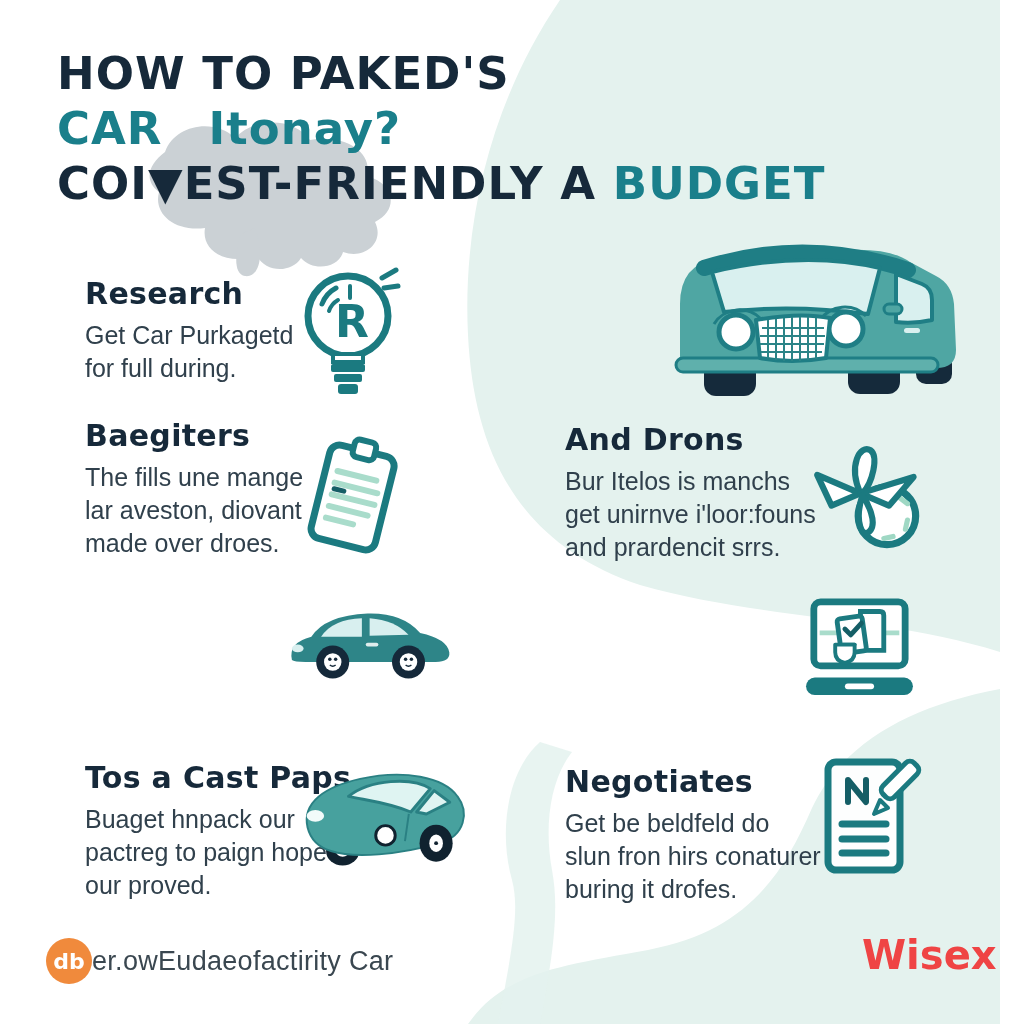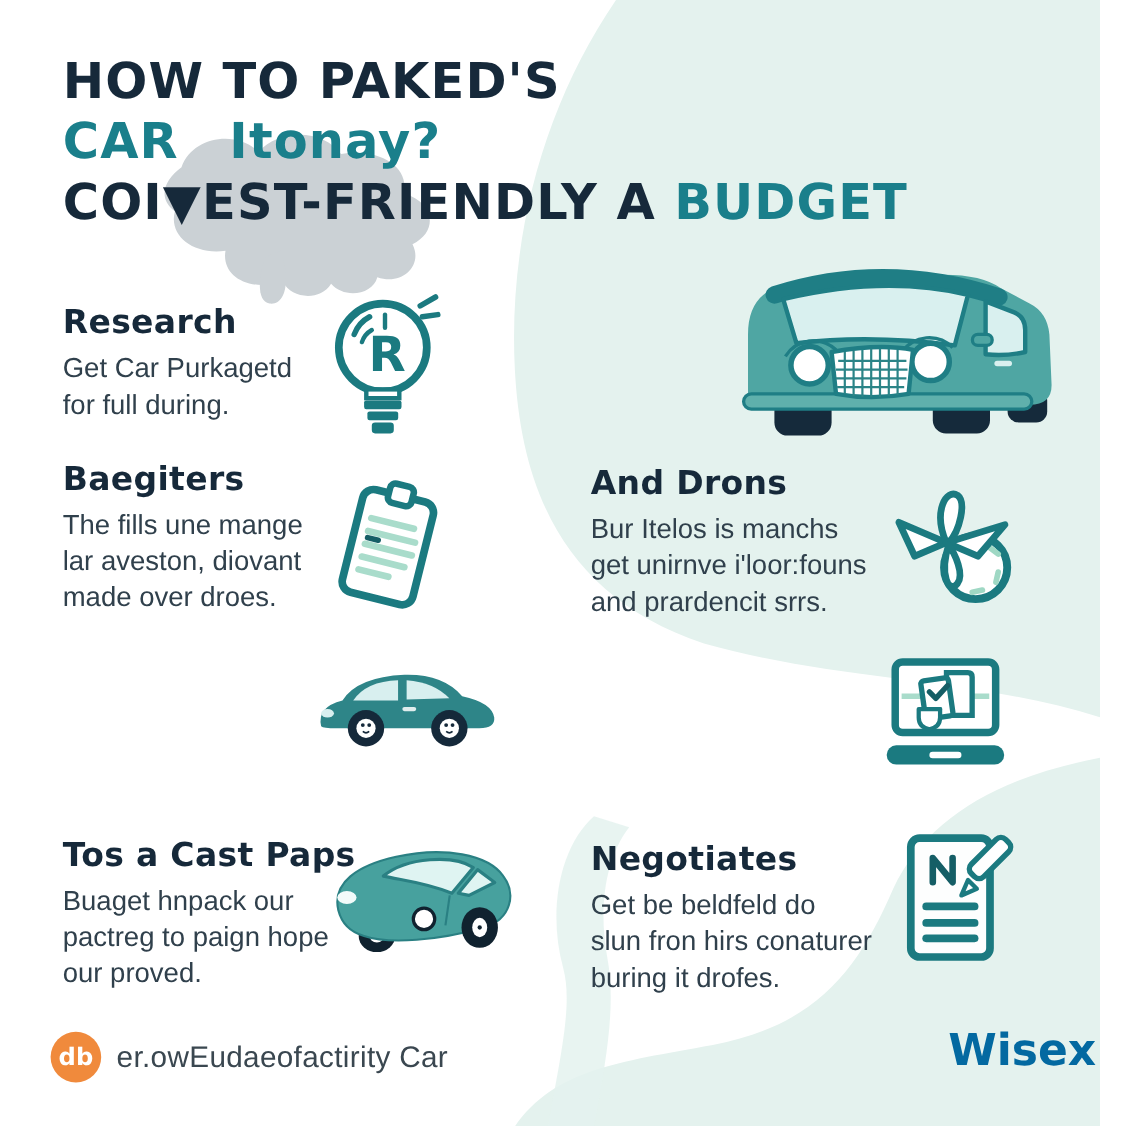--- a/index.html
+++ b/index.html
@@ -5,33 +5,33 @@
   html,body{margin:0;padding:0;background:#ffffff;}
   .canvas{position:relative;width:1000px;height:1024px;background:#ffffff;overflow:hidden;
           font-family:"Liberation Sans",sans-serif;}
   .bg-svg{position:absolute;left:0;top:0;z-index:0;}
   .splash-svg{position:absolute;left:105px;top:110px;z-index:1;}
   .title{position:absolute;left:57px;top:46px;z-index:3;}
   .title .t-line{font-family:"DejaVu Sans",sans-serif;font-weight:bold;font-size:45px;
                  line-height:55px;color:#16293A;letter-spacing:1px;white-space:nowrap;}
   .title .accent{color:#1A7F8B;}
   .title .gap{display:inline-block;width:46px;}
-  .step{position:absolute;z-index:3;}
+  .step{position:absolute;z-index:3;margin-left:28px;}
   .heading{font-family:"DejaVu Sans",sans-serif;font-weight:bold;font-size:30px;color:#16293A;
            margin:0 0 8px 0;letter-spacing:.3px;}
   .body-text{font-size:25px;color:#30404C;line-height:33px;margin:0;white-space:pre-line;}
   .icon{position:absolute;z-index:3;}
   .illustration{position:absolute;z-index:2;}
-  .footer-left{position:absolute;left:46px;top:938px;display:flex;align-items:center;gap:14px;z-index:3;}
+  .footer-left{position:absolute;left:46px;top:938px;display:flex;align-items:center;z-index:3;}
   .logo-circle{width:46px;height:46px;border-radius:50%;background:#F08A3C;color:#ffffff;
                display:flex;align-items:center;justify-content:center;
                font-family:"DejaVu Sans",sans-serif;font-weight:bold;font-size:22px;}
   .tagline{font-size:27px;color:#3A4750;letter-spacing:.3px;}
   .brand{position:absolute;left:862px;top:932px;font-family:"DejaVu Sans",sans-serif;
-         font-weight:bold;font-size:40px;color:#0369a1;z-index:3;}
+         font-weight:bold;font-size:40px;color:#ef4444;z-index:3;}
 </style>
 </head>
 <body>
 
 <div class="canvas">
 
   <svg class="bg-svg" width="1024" height="1024" viewBox="0 0 1024 1024">
     <path d="M 560 0 C 495 95 462 215 468 335 C 474 455 520 545 640 585 C 770 622 900 615 1024 660 L 1024 0 Z" fill="#E4F2EE"></path>
     <path d="M 1024 685 C 920 700 845 738 812 808 C 780 882 742 932 648 950 C 560 966 505 972 468 1024 L 1024 1024 Z" fill="#E4F2EE"></path>
     <path d="M 540 742 C 508 770 498 830 512 880 C 520 910 512 950 498 1024 L 540 1024 C 552 960 560 912 552 870 C 544 826 550 780 572 752 Z" fill="#E4F2EE" opacity="0.85"></path>

